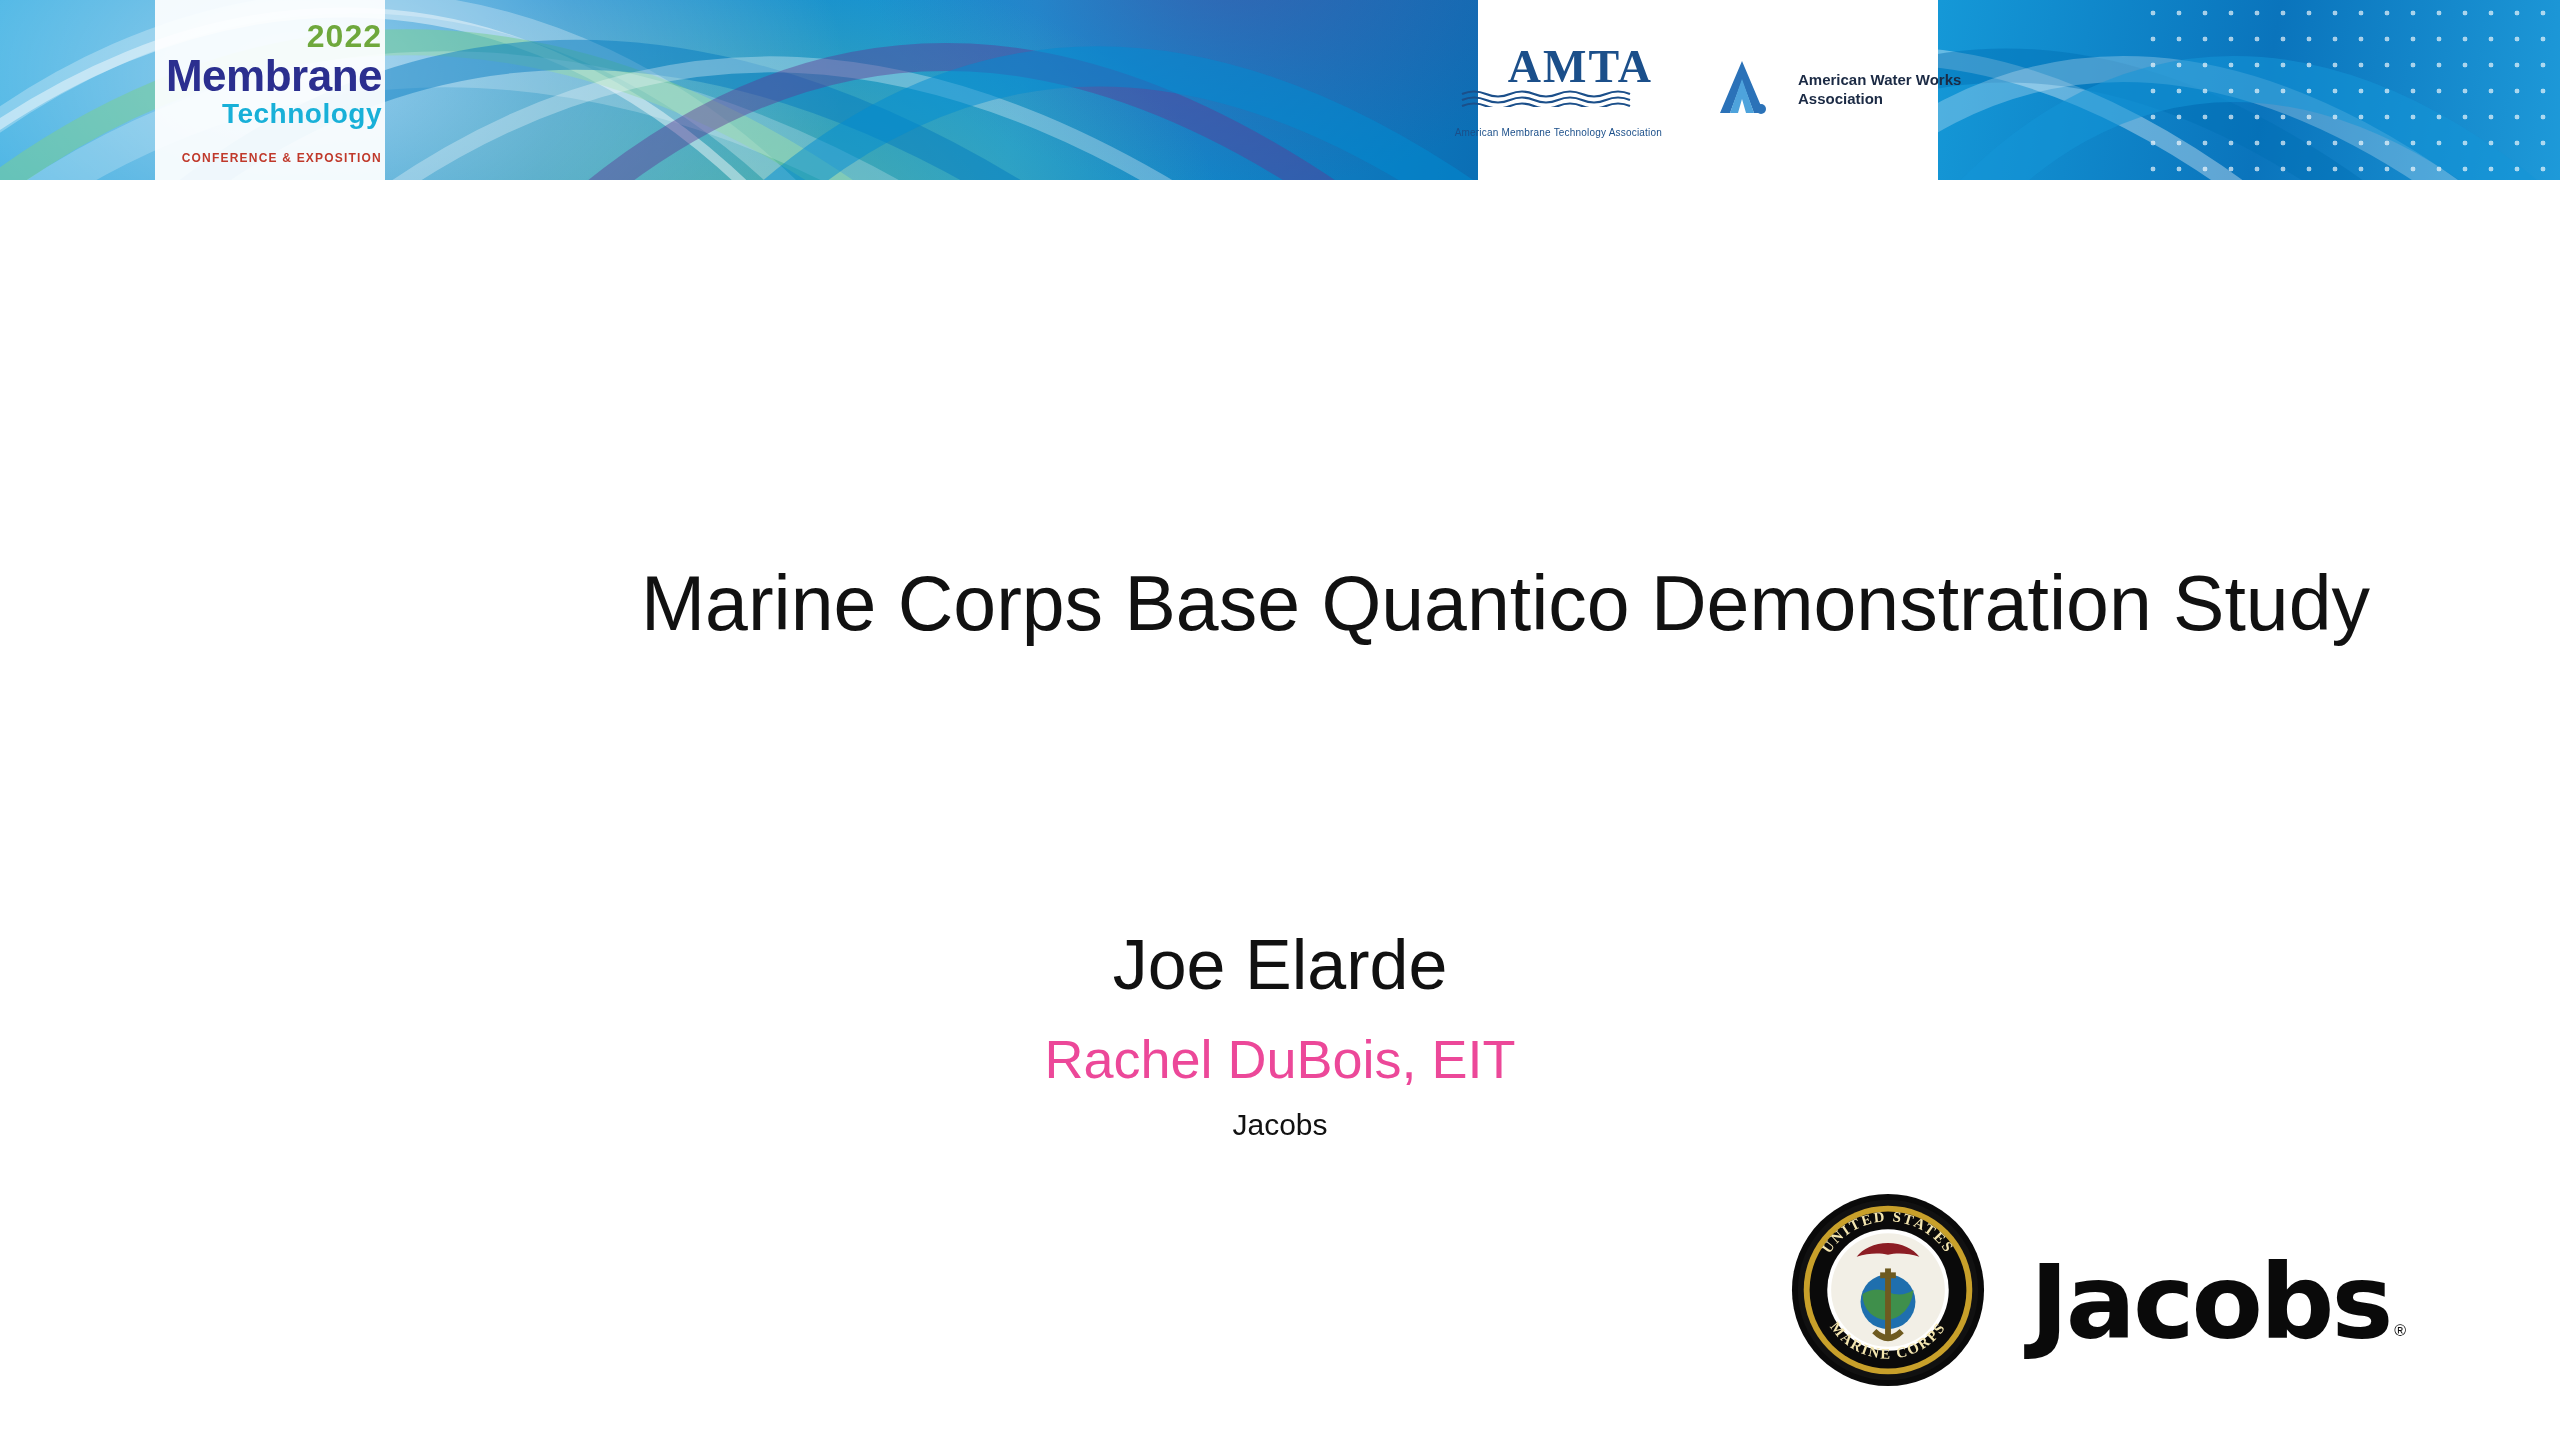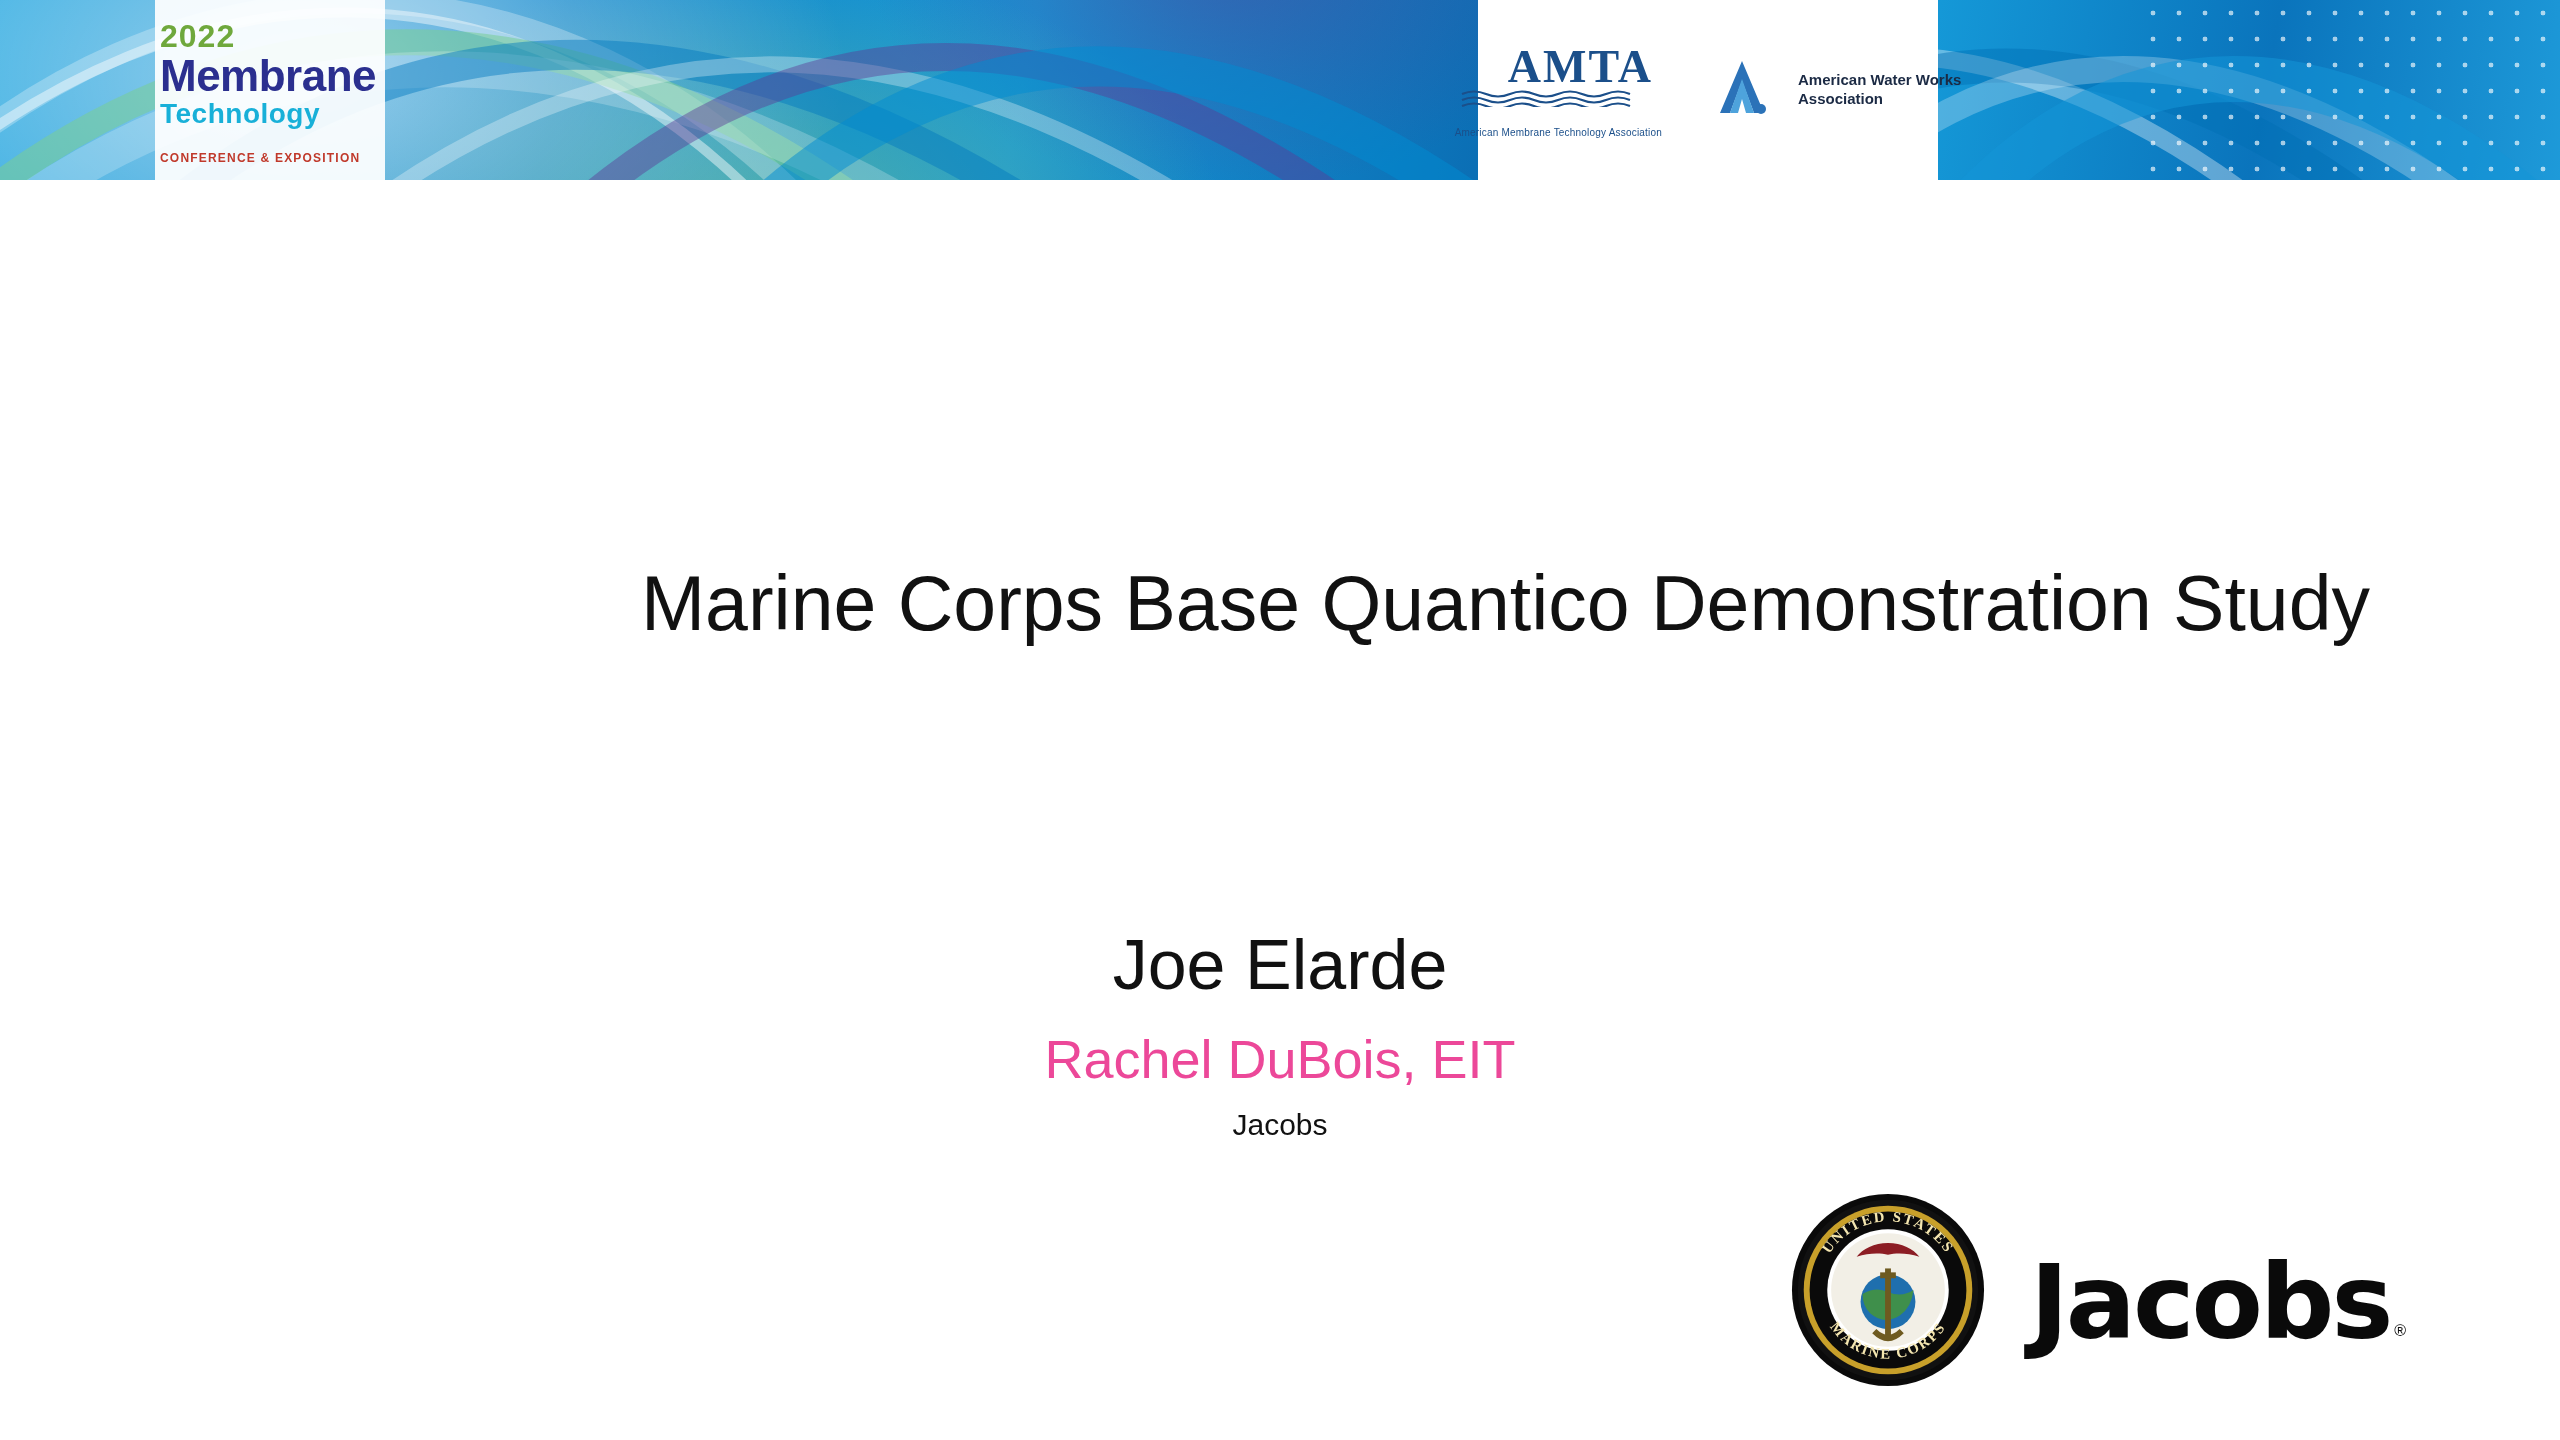--- a/index.html
+++ b/index.html
@@ -70,21 +70,21 @@
     background: rgba(255,255,255,0.92);
   }
   .conf-logo {
     position: absolute;
     left: 160px;
     top: 6px;
     width: 222px;
     height: 172px;
     display: flex;
     flex-direction: column;
-    align-items: flex-start;
+    align-items: flex-end;
     justify-content: center;
     line-height: 1;
   }
   .conf-year {
     font-size: 32px;
     color: #6fa83c;
     font-weight: 700;
     letter-spacing: 1px;
     margin-bottom: 2px;
   }

